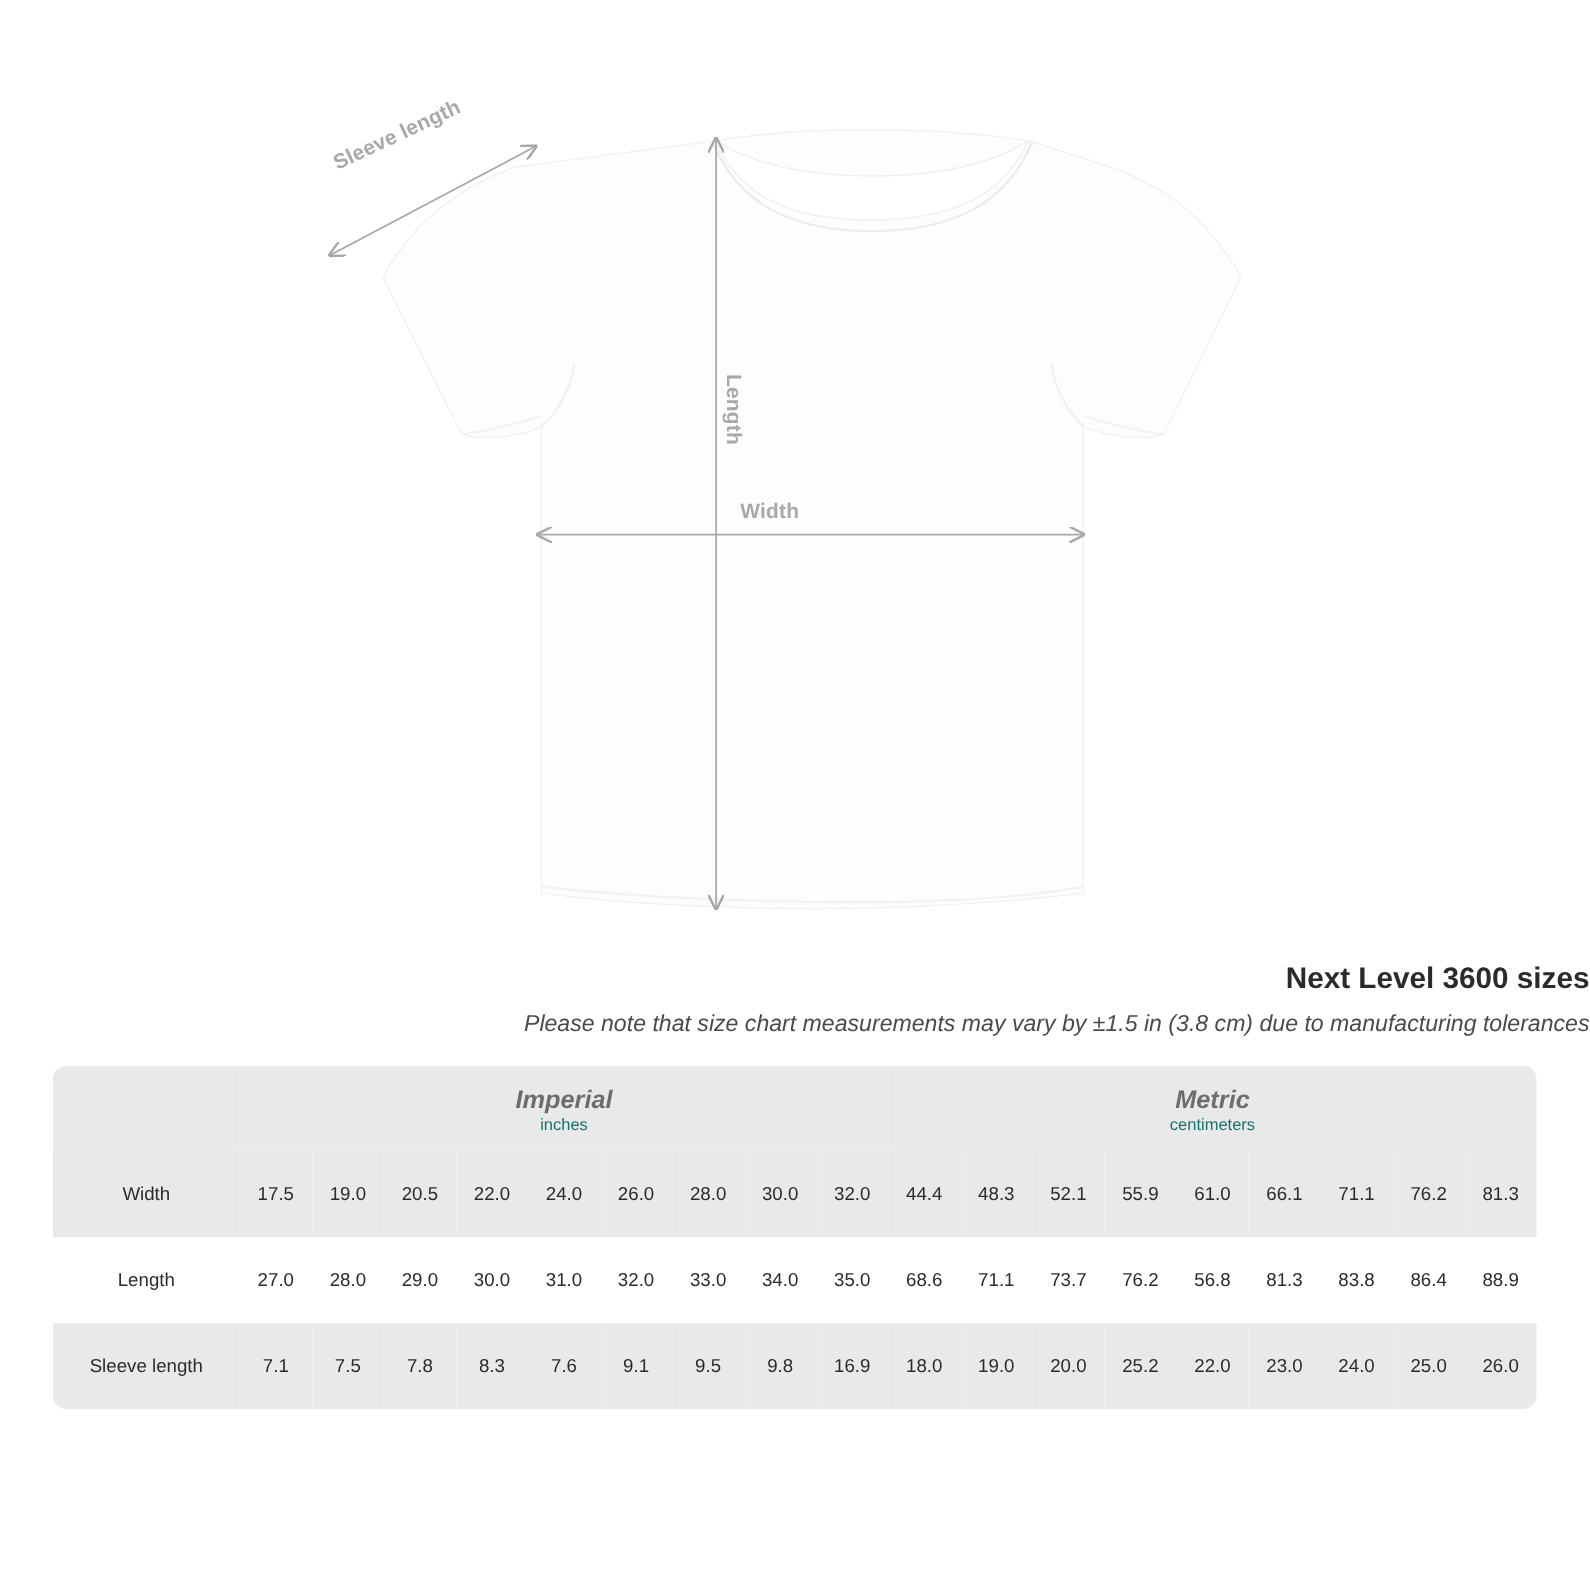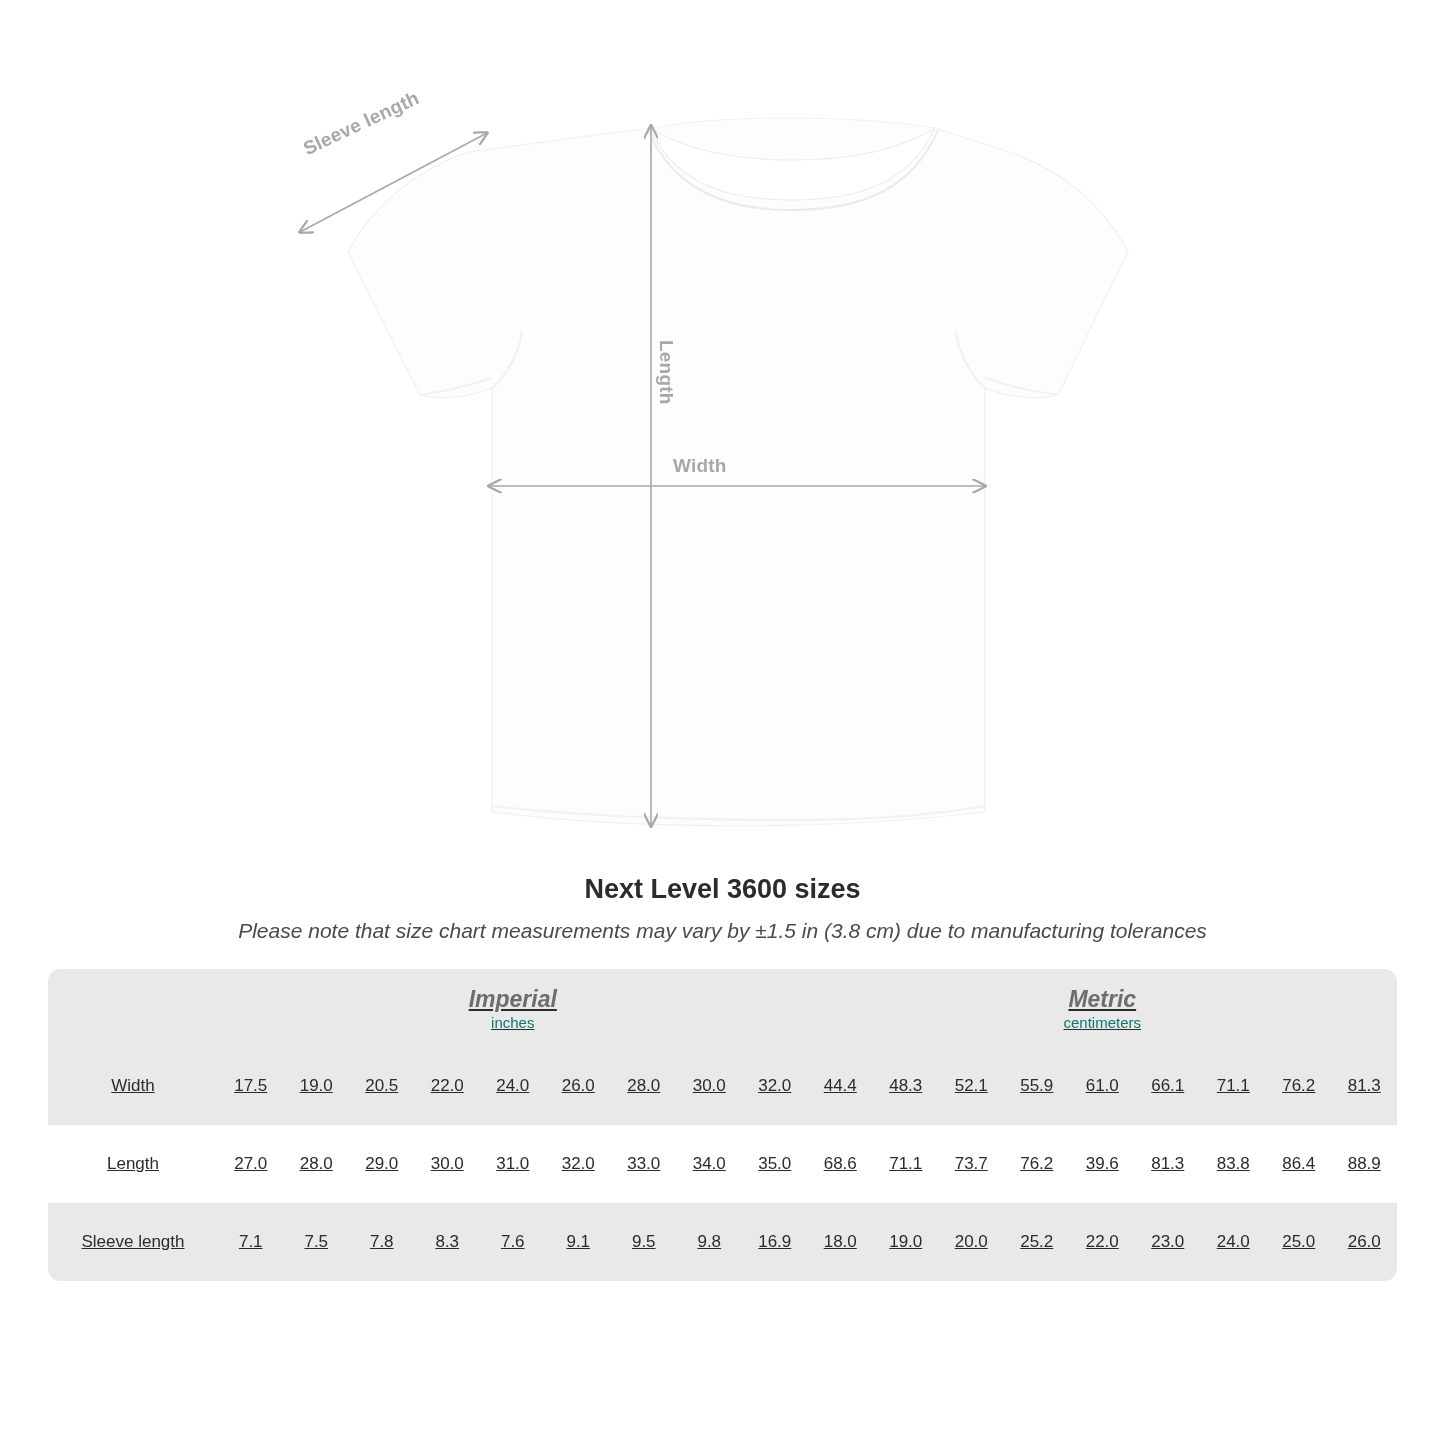--- a/index.html
+++ b/index.html
@@ -52,42 +52,41 @@
     writing-mode: vertical-rl;
     text-orientation: mixed;
   }
   .label-width {
     left: 673px;
     top: 455px;
   }
 
   
   .title-block {
-    text-align: center;
+    text-align: right;
     margin-top: 14px;
   }
   .chart-title {
     font-size: 27px;
     font-weight: bold;
     color: #2b2b2b;
     margin: 0;
   }
   .chart-note {
     font-size: 21px;
     font-style: italic;
     color: #4a4a4a;
     margin-top: 14px;
   }
 
   
   .table-wrap {
     margin: 26px 48px 0 48px;
     border-radius: 12px;
     overflow: hidden;
-    text-decoration: underline;
   }
   table.size-table {
     border-collapse: collapse;
     width: 100%;
     table-layout: fixed;
   }
   table.size-table td, table.size-table th {
     text-align: center;
     font-size: 17px;
     color: #2b2b2b;
@@ -264,21 +263,21 @@
             <td>30.0</td>
             <td>31.0</td>
             <td>32.0</td>
             <td>33.0</td>
             <td>34.0</td>
             <td>35.0</td>
             <td>68.6</td>
             <td>71.1</td>
             <td>73.7</td>
             <td>76.2</td>
-            <td>39.6</td>
+            <td>56.8</td>
             <td>81.3</td>
             <td>83.8</td>
             <td>86.4</td>
             <td>88.9</td>
           </tr>
           <tr class="band-grey">
             <td class="row-head corner-bl">Sleeve length</td>
             <td>7.1</td>
             <td>7.5</td>
             <td>7.8</td>

